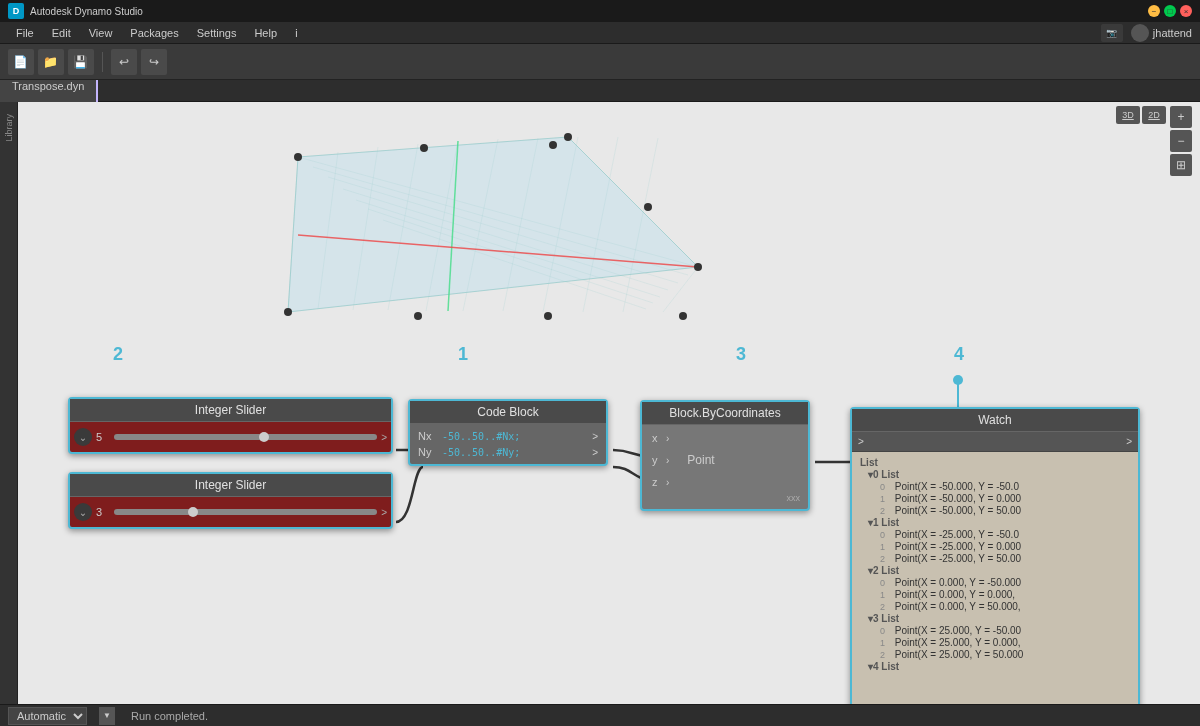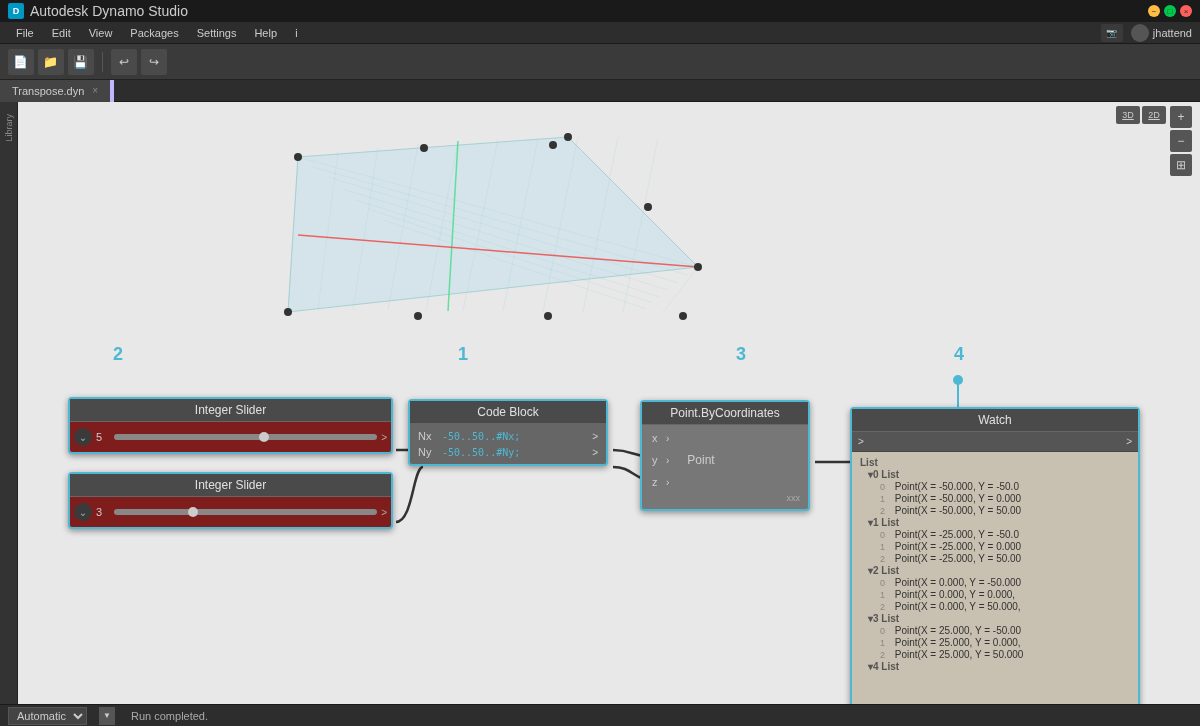--- a/index.html
+++ b/index.html
@@ -33,21 +33,21 @@
       background: #0097c5;
       border-radius: 2px;
       display: flex;
       align-items: center;
       justify-content: center;
       font-size: 9px;
       font-weight: bold;
       color: white;
     }
     #titlebar-title {
-      font-size: 14px;
+      font-size: 10px;
       color: #ccc;
     }
     #titlebar-controls {
       display: flex;
       gap: 4px;
     }
     .title-btn {
       width: 12px;
       height: 12px;
       border-radius: 50%;
@@ -145,25 +145,25 @@
       background: #2d2d2d;
       display: flex;
       align-items: center;
       border-bottom: 1px solid #1a1a1a;
     }
     #tab-active {
       height: 22px;
       background: #444;
       padding: 0 12px;
       display: flex;
-      align-items: center;
       gap: 8px;
       font-size: 11px;
       color: #ccc;
-      border-right: 4px solid #c4b5fd;
+      border-right: 2px solid #c4b5fd;
+      flex-direction: column;
     }
     .tab-close {
       font-size: 10px;
       color: #888;
       cursor: pointer;
     }
 
     
     #main {
       display: flex;
@@ -628,21 +628,21 @@
         <div class="code-row">
           <span class="code-label">Ny</span>
           <span class="code-value">-50..50..#Ny;</span>
           <span style="margin-left:auto; font-size:10px; color:#ccc;">&gt;</span>
         </div>
       </div>
     </div>
 
     <div id="node-point" style="left: 622px; top: 298px;">
       <div class="node-header">
-        <span>Point.ByCoordinates</span>
+        <span>Block.ByCoordinates</span>
       </div>
       <div style="padding: 4px;">
         <div style="display:flex; gap: 4px;">
           <div style="display:flex; flex-direction:column; gap:4px;">
             <div class="point-row">
               <span class="point-label">x</span>
               <span class="point-arrow">›</span>
             </div>
             <div class="point-row">
               <span class="point-label">y</span>

